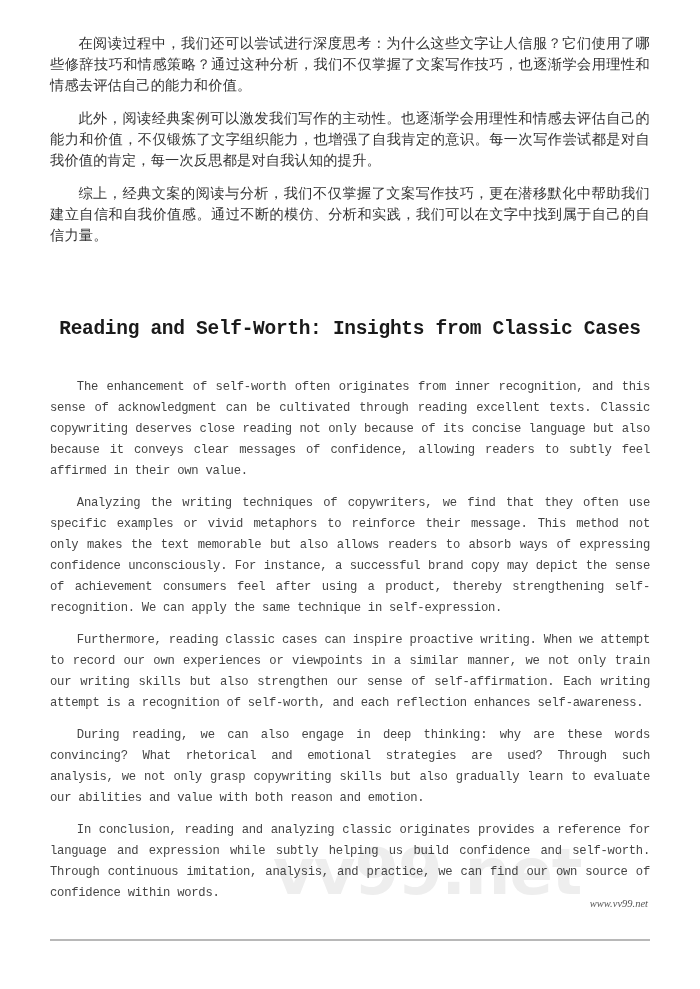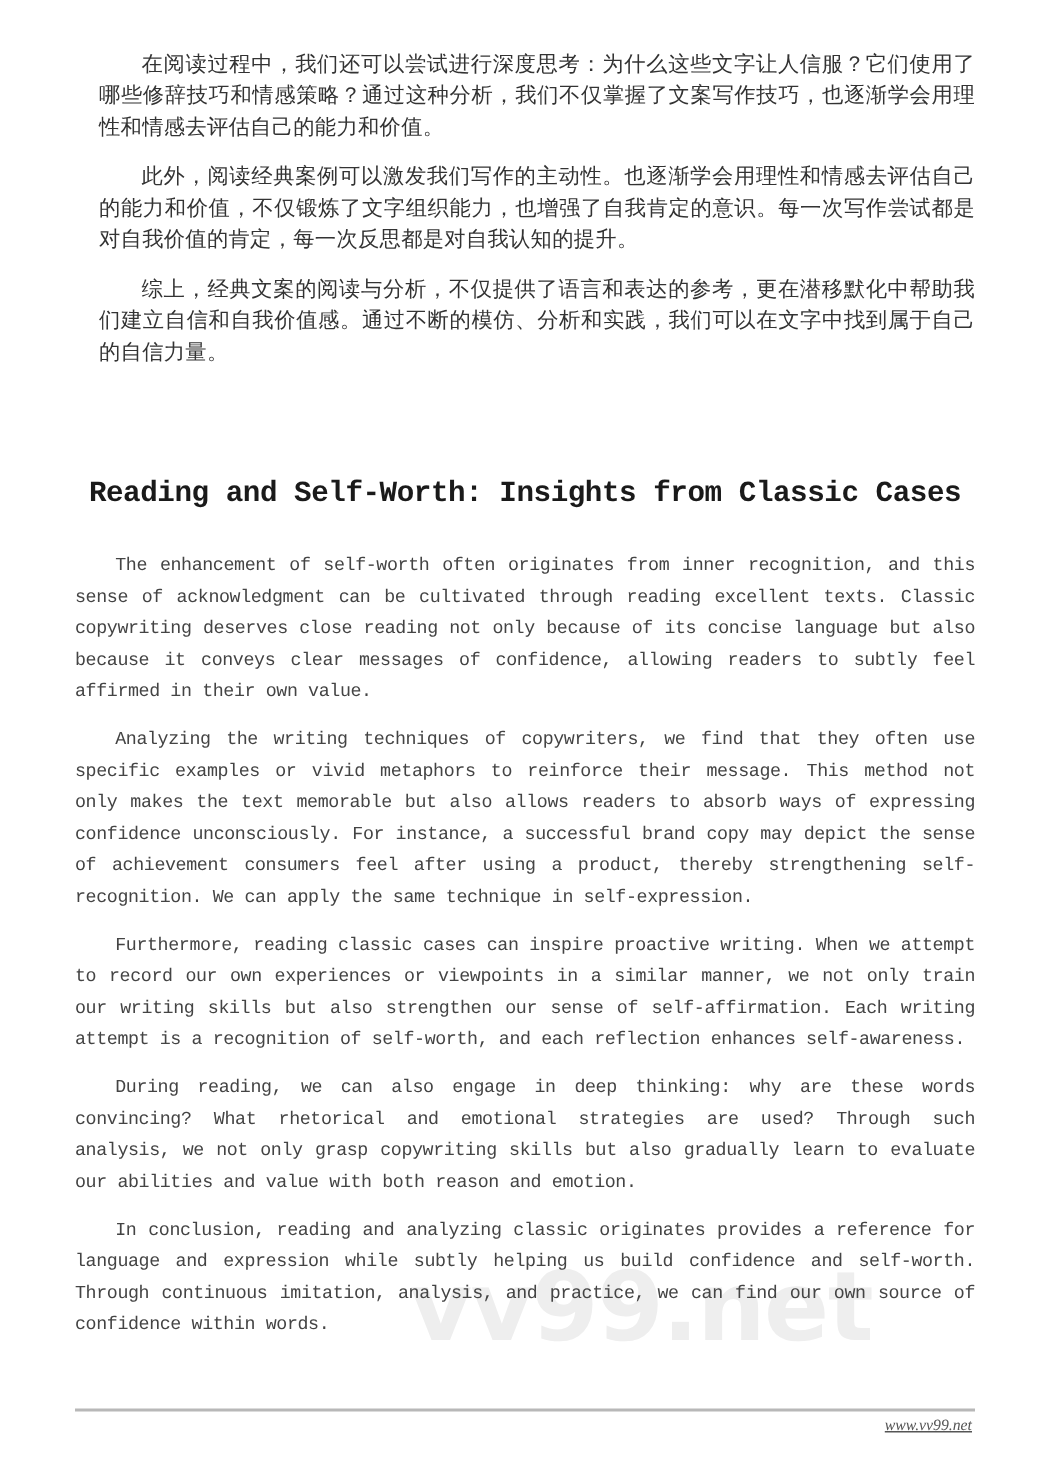--- a/index.html
+++ b/index.html
@@ -20,21 +20,21 @@
       width: 700px;
       height: 989px;
     }
     .cn-section {
       position: absolute;
       left: 50px;
       top: 33px;
       width: 600px;
     }
     .cn-para {
-      margin: 0 0 12px 16px;
+      margin: 0 0 12px 0;
       font-family: "DejaVu Serif", serif;
       font-size: 14.2px;
       line-height: 21px;
       text-indent: 2em;
       text-align: justify;
       color: #333333;
       letter-spacing: 0.2px;
     }
     .title {
       position: absolute;
@@ -45,21 +45,21 @@
       font-family: "Liberation Mono", monospace;
       font-size: 19.5px;
       font-weight: bold;
       color: #1a1a1a;
       margin: 0;
       letter-spacing: -0.3px;
     }
     .en-section {
       position: absolute;
       left: 50px;
-      top: 367px;
+      top: 377px;
       width: 600px;
     }
     .en-para {
       margin: 0 0 11px 0;
       font-family: "Liberation Mono", monospace;
       font-size: 12.2px;
       line-height: 21px;
       text-indent: 2.2em;
       text-align: justify;
       color: #444444;
@@ -83,39 +83,38 @@
       position: absolute;
       left: 50px;
       top: 939px;
       width: 600px;
       height: 0;
       border-top: 2px solid #b8b8b8;
     }
     .footer-url {
       position: absolute;
       right: 52px;
-      top: 945px;
+      top: 898px;
       font-family: "Liberation Serif", serif;
       font-style: italic;
       font-size: 10.5px;
       color: #555555;
-      text-decoration: underline;
     }
   </style>
 </head>
 <body>
 
 <div class="page">
 
   <div class="watermark">vv99.net</div>
 
   <div class="cn-section">
     <p class="cn-para">在阅读过程中，我们还可以尝试进行深度思考：为什么这些文字让人信服？它们使用了哪些修辞技巧和情感策略？通过这种分析，我们不仅掌握了文案写作技巧，也逐渐学会用理性和情感去评估自己的能力和价值。</p>
     <p class="cn-para">此外，阅读经典案例可以激发我们写作的主动性。也逐渐学会用理性和情感去评估自己的能力和价值，不仅锻炼了文字组织能力，也增强了自我肯定的意识。每一次写作尝试都是对自我价值的肯定，每一次反思都是对自我认知的提升。</p>
-    <p class="cn-para">综上，经典文案的阅读与分析，不仅提供了语言和表达的参考，更在潜移默化中帮助我们建立自信和自我价值感。通过不断的模仿、分析和实践，我们可以在文字中找到属于自己的自信力量。</p>
+    <p class="cn-para">综上，经典文案的阅读与分析，我们不仅掌握了文案写作技巧，更在潜移默化中帮助我们建立自信和自我价值感。通过不断的模仿、分析和实践，我们可以在文字中找到属于自己的自信力量。</p>
   </div>
 
   <h1 class="title">Reading and Self-Worth: Insights from Classic Cases</h1>
 
   <div class="en-section">
     <p class="en-para">The enhancement of self-worth often originates from inner recognition, and this sense of acknowledgment can be cultivated through reading excellent texts. Classic copywriting deserves close reading not only because of its concise language but also because it conveys clear messages of confidence, allowing readers to subtly feel affirmed in their own value.</p>
     <p class="en-para">Analyzing the writing techniques of copywriters, we find that they often use specific examples or vivid metaphors to reinforce their message. This method not only makes the text memorable but also allows readers to absorb ways of expressing confidence unconsciously. For instance, a successful brand copy may depict the sense of achievement consumers feel after using a product, thereby strengthening self-recognition. We can apply the same technique in self-expression.</p>
     <p class="en-para">Furthermore, reading classic cases can inspire proactive writing. When we attempt to record our own experiences or viewpoints in a similar manner, we not only train our writing skills but also strengthen our sense of self-affirmation. Each writing attempt is a recognition of self-worth, and each reflection enhances self-awareness.</p>
     <p class="en-para">During reading, we can also engage in deep thinking: why are these words convincing? What rhetorical and emotional strategies are used? Through such analysis, we not only grasp copywriting skills but also gradually learn to evaluate our abilities and value with both reason and emotion.</p>
     <p class="en-para">In conclusion, reading and analyzing classic originates provides a reference for language and expression while subtly helping us build confidence and self-worth. Through continuous imitation, analysis, and practice, we can find our own source of confidence within words.</p>

